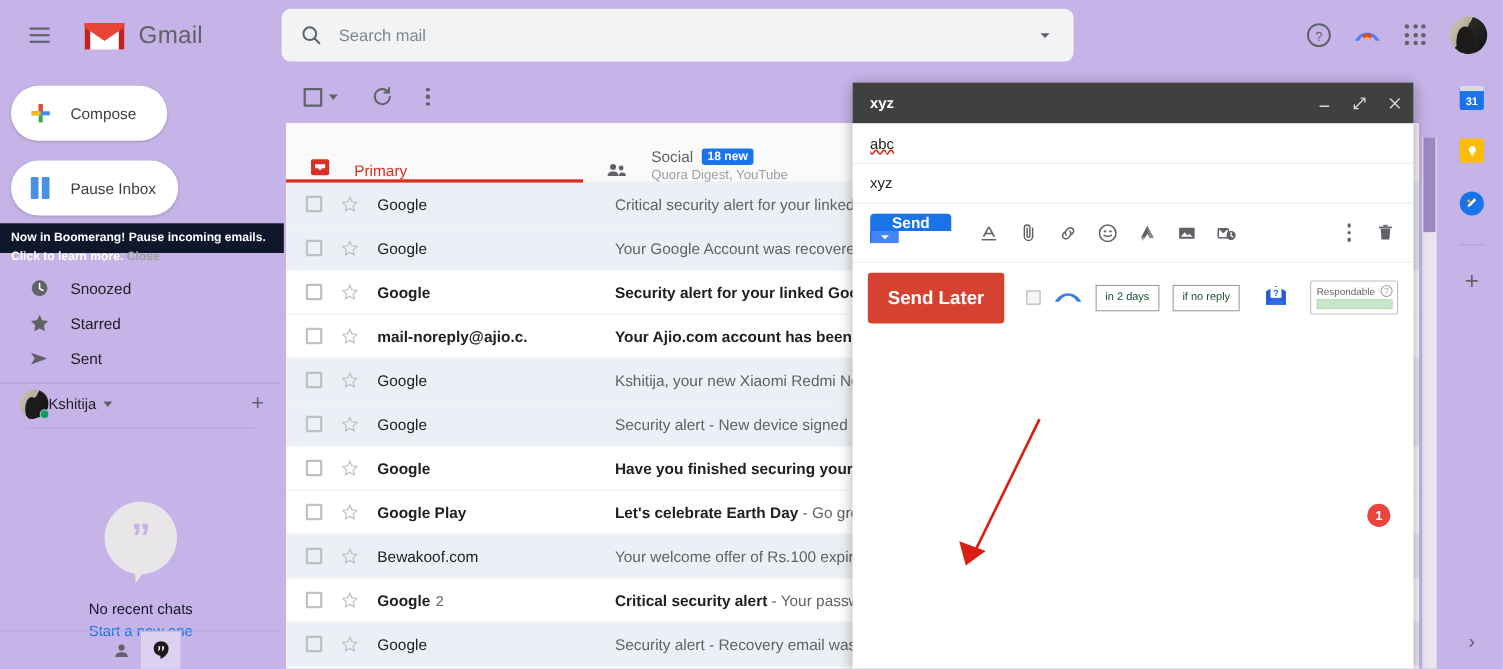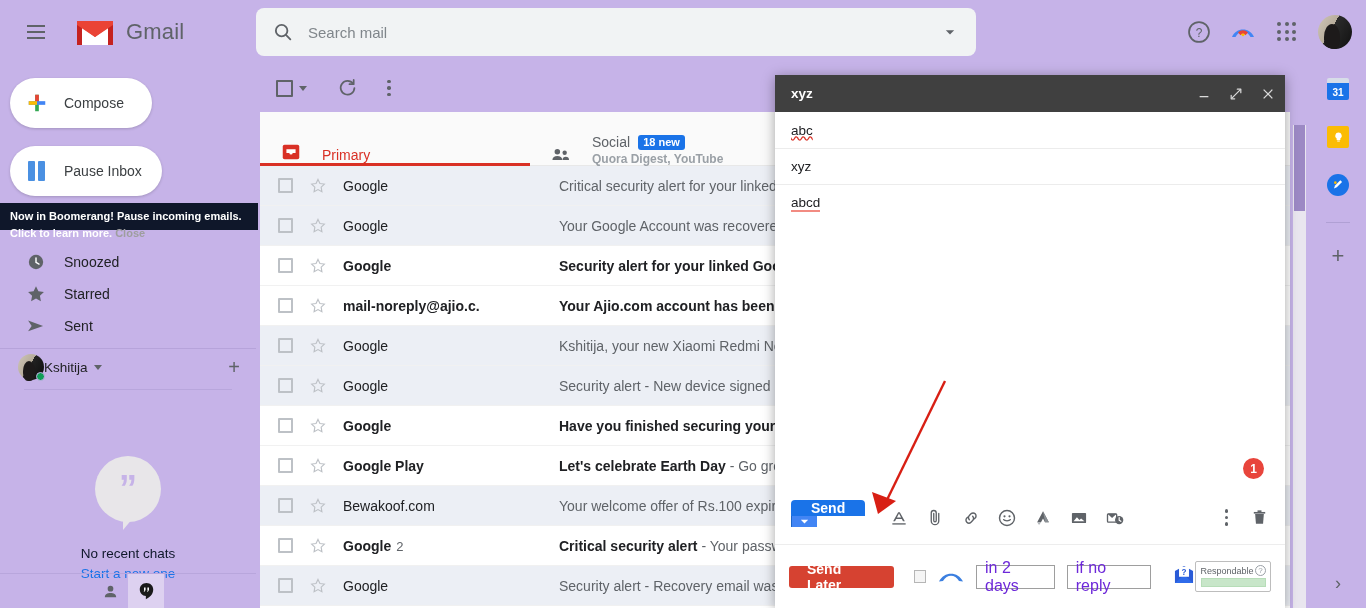--- a/index.html
+++ b/index.html
@@ -168,21 +168,21 @@
   .tabs-row { display: flex; height: 54px; border-bottom: 1px solid #e8e8e8; background:#fafafa; }
   .tab {
     display: flex; align-items: flex-end; height: 54px; cursor: pointer;
     padding: 0 18px 0 20px; position: relative; min-width: 270px;
   }
   .tab.primary { border-bottom: 3px solid #d93025; }
   .tab .t-icon { width: 22px; height: 22px; flex: none; }
   .tab .t-txt { margin-left: 20px; }
   .tab .t-title { font-size: 14px; color: #5f6368; display: flex; align-items: center; gap: 8px; }
   .tab.primary .t-title { color: #d93025; font-weight: normal; }
-  .tab .t-sub { font-size: 12px; color: #9aa0a6; margin-top: 2px; font-weight: bold; }
+  .tab .t-sub { font-size: 12px; color: #9aa0a6; margin-top: 2px; }
   .badge-new {
     background: #1a73e8; color: #fff; font-size: 11px; font-weight: bold;
     border-radius: 3px; padding: 1.5px 5px;
   }
 
   .row {
     display: flex; align-items: center; height: 40px;
     border-bottom: 1px solid #f1f1f1; font-size: 14px; cursor: pointer;
     padding-left: 18px;
   }
@@ -274,29 +274,29 @@
   .fmt-icons { display: flex; align-items: center; gap: 16px; margin-left: 24px; }
   .fmt-icons .fi { width: 20px; height: 20px; cursor: pointer; }
   .c-right { margin-left: auto; display: flex; align-items: center; gap: 22px; }
   .dots-v { display: flex; flex-direction: column; gap: 3px; cursor: pointer; }
   .dots-v i { width: 3.5px; height: 3.5px; background: #5f6368; border-radius: 50%; display:block; }
 
   .boom-bar {
     height: 63px; display: flex; align-items: center; padding: 0 14px; gap: 0;
   }
   .send-later {
-    background: #d64231; color: #fff; font-size: 14px; font-weight: bold;
-    padding: 0 18px; height: 22px; border-radius: 3px;
+    background: #d64231; color: #fff; font-size: 17px; font-weight: bold;
+    padding: 0 18px; height: 46px; border-radius: 3px;
     display: flex; align-items: center; cursor: pointer;
   }
   .bl-check { width: 13px; height: 13px; border: 1px solid #b6b6b6; background: #f5f5f5; margin-left: 20px; cursor:pointer; }
   .boom-glyph { margin-left: 12px; cursor: pointer; }
   .mini-select {
     height: 24px; border: 1px solid #9e9e9e; background: #fff; margin-left: 12px;
-    font-size: 16px; color: #6d28d9; padding: 0 8px;
+    font-size: 10px; color: #14532d; padding: 0 8px;
     display: flex; align-items: center; cursor: pointer;
   }
   .env-q { margin-left: 22px; cursor: pointer; }
   .respondable {
     margin-left: auto; border: 1px solid #bdbdbd; border-radius: 2px;
     width: 80px; padding: 3px 4px 4px 5px; background: #fff;
   }
   .resp-top { display: flex; align-items: center; justify-content: space-between; }
   .resp-label { font-size: 9px; color: #5f6368; }
   .resp-q { width: 11px; height: 11px; border: 1px solid #9aa0a6; border-radius: 50%;
@@ -630,23 +630,20 @@
         </div>
       </div>
     </div>
 
     <div class="c-field to">
       <span class="spell">abc</span>
     </div>
     <div class="c-field subject">
       <span>xyz</span>
     </div>
-    <div class="c-body">
-      <span class="spell-solid">abcd</span>
-    </div>
     <div class="c-badge">1</div>
 
     <div class="c-toolbar">
       <div class="send-group">
         <div class="send-main">Send</div>
         <div class="send-caret">
           <svg width="11" height="11" viewBox="0 0 12 12">
               <path d="M2 4.2l4 4 4-4z" fill="#fff"></path>
             </svg>
         </div>

